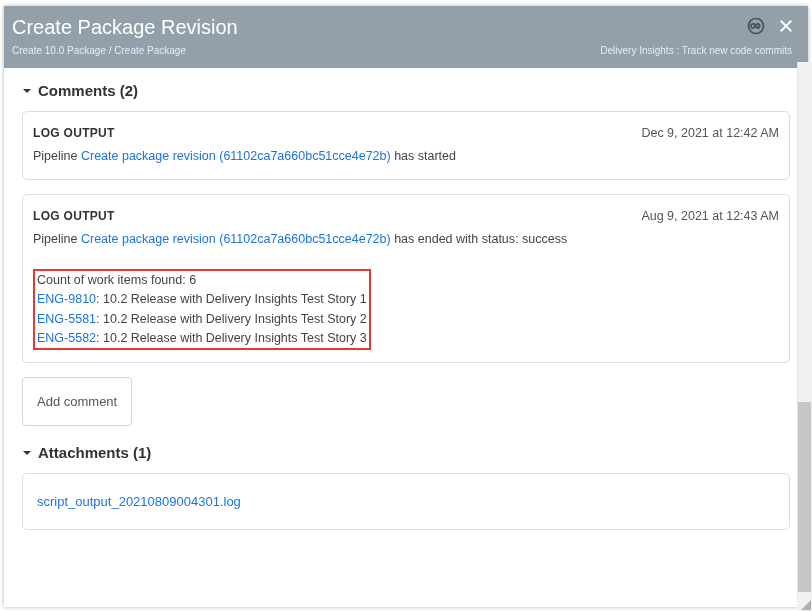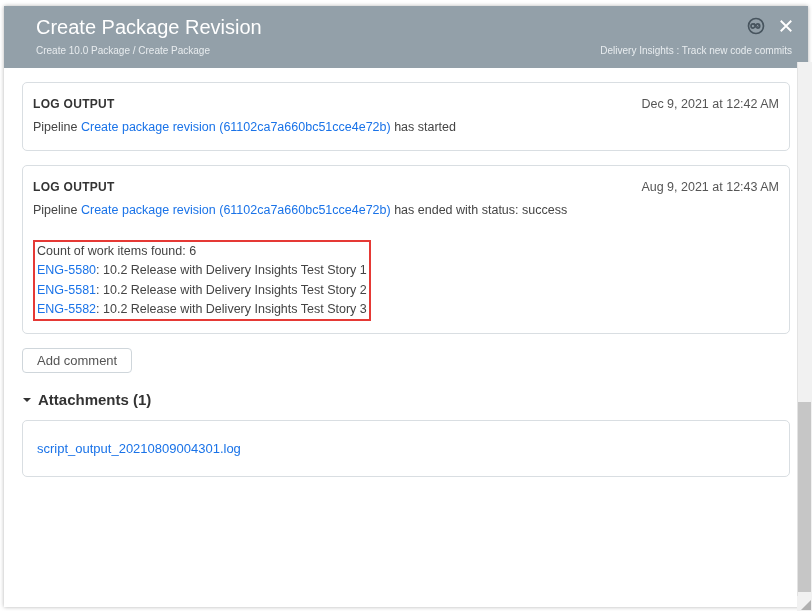--- a/index.html
+++ b/index.html
@@ -19,21 +19,21 @@
       bottom: 4px;
       background: #fff;
       box-shadow: 0 0 4px rgba(0,0,0,0.3);
       display: flex;
       flex-direction: column;
       overflow: hidden;
     }
     .header {
       background: #93a0a9;
       color: #fff;
-      padding: 10px 16px 12px 32px;
+      padding: 10px 16px 12px 8px;
       position: relative;
     }
     .header-title {
       font-size: 20px;
       font-weight: 400;
       margin-bottom: 6px;
     }
     .header-sub {
       display: flex;
       justify-content: space-between;
@@ -95,21 +95,21 @@
     .highlight-box {
       border: 2px solid #e53935;
       display: inline-block;
       padding: 0 2px;
     }
     .highlight-box:first-of-type { margin-top: 2px; }
     .btn {
       border: 1px solid #cfd6db;
       background: #fff;
       color: #555;
-      padding: 4px 14px;
+      padding: 16px 14px;
       border-radius: 4px;
       font-size: 13px;
       cursor: pointer;
       margin-bottom: 18px;
     }
     .attachments-card {
       border: 1px solid #d9dee2;
       border-radius: 5px;
       padding: 20px 14px;
       font-size: 13px;
@@ -172,20 +172,28 @@
       </span>
       <span class="ico close-x">
         <svg viewBox="0 0 24 24" width="18" height="18" stroke-width="2.5">
             <path d="M5 5 L19 19 M19 5 L5 19"></path>
           </svg>
       </span>
     </div>
   </div>
 
   <div class="content">
+    <div class="section-header">
+      <span class="chevron">
+        <svg viewBox="0 0 10 10" width="10" height="10">
+            <path d="M1 3 L5 7 L9 3 Z" fill="#333"></path>
+          </svg>
+      </span>
+      <span>Comments (2)</span>
+    </div>
 
     <div class="log-card">
       <div class="log-head">
         <span>LOG OUTPUT</span>
         <span class="log-time">Dec 9, 2021 at 12:42 AM</span>
       </div>
       <div>
         <span>Pipeline </span><span class="link">Create package revision (61102ca7a660bc51cce4e72b)</span><span> has started</span>
       </div>
     </div>
@@ -194,21 +202,21 @@
       <div class="log-head">
         <span>LOG OUTPUT</span>
         <span class="log-time">Aug 9, 2021 at 12:43 AM</span>
       </div>
       <div>
         <span>Pipeline </span><span class="link">Create package revision (61102ca7a660bc51cce4e72b)</span><span> has ended with status: success</span>
       </div>
       <br>
       <div class="highlight-box">
         <div>Count of work items found: 6</div>
-        <div class="work-line"><span class="link">ENG-5580</span><span>: 10.2 Release with Delivery Insights Test Story 1</span></div>
+        <div class="work-line"><span class="link">ENG-9810</span><span>: 10.2 Release with Delivery Insights Test Story 1</span></div>
         <div class="work-line"><span class="link">ENG-5581</span><span>: 10.2 Release with Delivery Insights Test Story 2</span></div>
         <div class="work-line"><span class="link">ENG-5582</span><span>: 10.2 Release with Delivery Insights Test Story 3</span></div>
       </div>
     </div>
 
     <button class="btn">Add comment</button>
 
     <div class="section-header">
       <span class="chevron">
         <svg viewBox="0 0 10 10" width="10" height="10">

